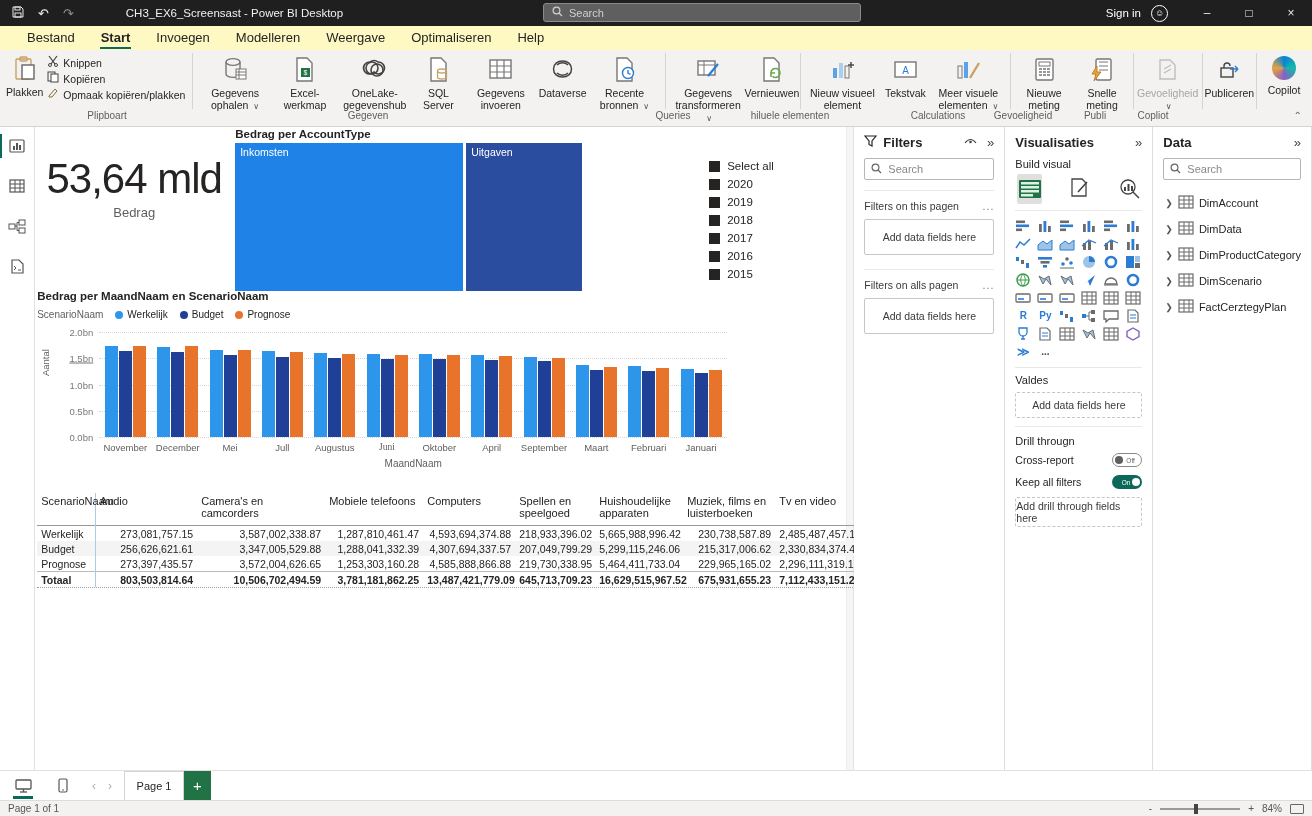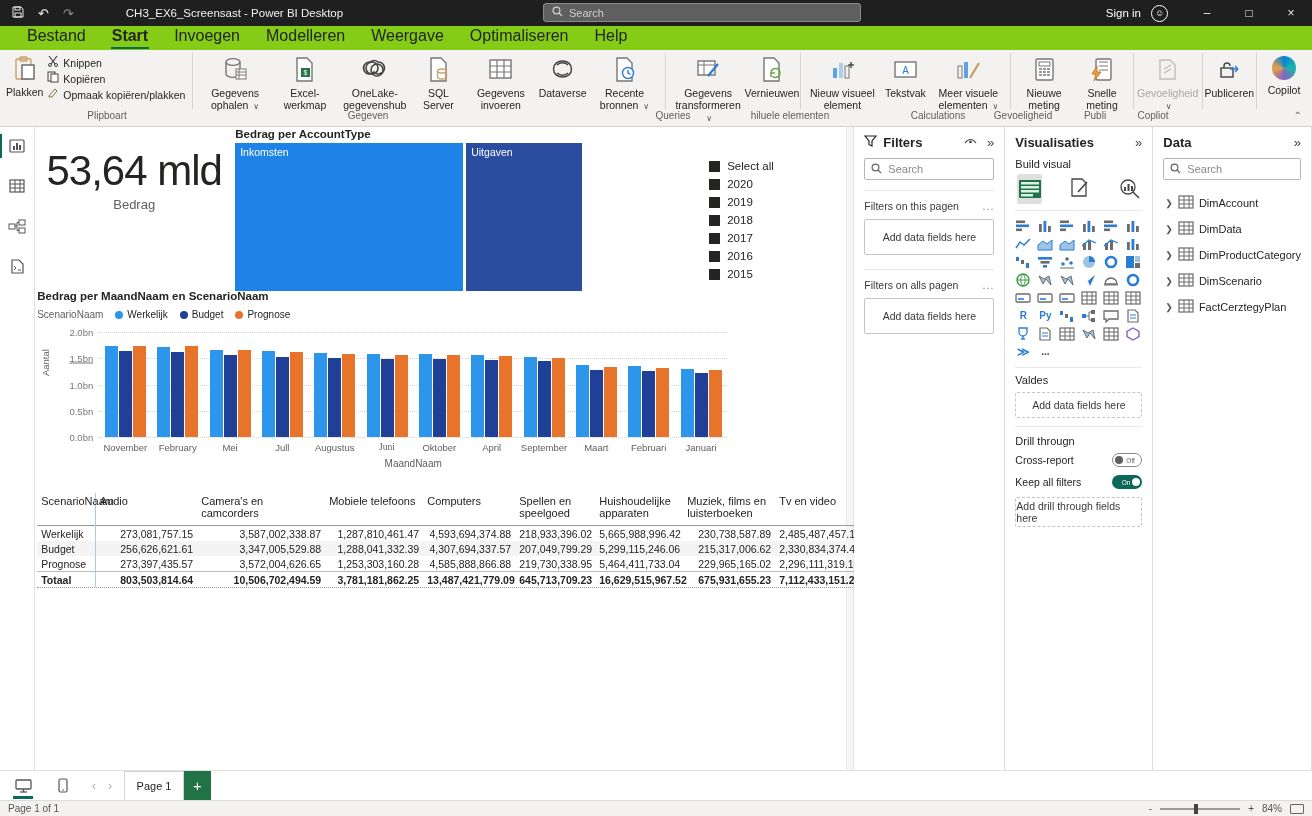--- a/index.html
+++ b/index.html
@@ -11,21 +11,21 @@
   .tb-ico.dim{color:#8a8a8a}
   .tb-title{margin-left:40px;color:#f0f0f0}
   .tb-search{position:absolute;left:543px;top:3px;width:318px;height:19px;background:#5f5f5f;border:1px solid #8a8a8a;border-radius:3px;display:flex;align-items:center;padding:0 8px;gap:6px}
   .tb-search input{background:transparent;border:none;outline:none;color:#e6e6e6;font-size:11px;width:100%;font-family:"Liberation Sans",sans-serif}
   .tb-search input::placeholder{color:#d0d0d0}
   .tb-right{position:absolute;right:0;top:0;height:26px;display:flex;align-items:center;gap:0}
   .signin{font-size:11.5px;margin-right:10px}
   .avatar{width:17px;height:17px;border-radius:50%;border:1.5px solid #fff;display:flex;align-items:center;justify-content:center;font-size:9px;margin-right:18px}
   .winbtn{width:42px;height:26px;display:flex;align-items:center;justify-content:center;font-size:12px;color:#e8e8e8}
   
-  .menubar{height:24px;background:#84cc16;display:flex;align-items:flex-end;padding-left:14px;gap:0;font-size:16px}
+  .menubar{height:24px;background:#fef9c3;display:flex;align-items:flex-end;padding-left:14px;gap:0;font-size:13px}
   .menu-item{padding:4px 13px 5px;color:#252423;position:relative;cursor:default}
   .menu-item.active{font-weight:bold}
   .menu-item.active::after{content:"";position:absolute;left:12px;right:12px;bottom:1px;height:2.5px;background:#0c695a}
   
   .ribbon{height:77px;background:#f3f2f1;border-bottom:1px solid #d6d4d2;position:relative}
   .ribbon-row{display:flex;align-items:flex-start;height:60px;padding:3px 4px 0 6px}
   .paste-btn{width:46px;display:flex;flex-direction:column;align-items:center;gap:2px;font-size:10.5px;padding-top:3px}
   .clip-col{display:flex;flex-direction:column;justify-content:flex-start;gap:2px;padding:2px 4px;font-size:10.5px}
   .clip-item{display:flex;align-items:flex-end;gap:4px;white-space:nowrap}
   .rib-sep{width:1px;background:#d6d4d2;height:56px;margin:0 3px}
@@ -380,21 +380,21 @@
         <svg width="14" height="15" viewBox="0 0 14 15">
           <path d="M2 1h7l4 4v9H2z" fill="none" stroke="#555" stroke-width="1.2"></path>
           <path d="M4 7l2 2-2 2M8 11h3" stroke="#555" fill="none"></path>
         </svg>
       </div>
     </div>
 
   <div class="canvas">
 
     <div style="position:absolute;left:4px;top:8px;width:190px;height:158px;text-align:center">
-      <div class="card-num" style="margin-top:12px">53,64 mld</div>
+      <div class="card-num" style="margin-top:20px">53,64 mld</div>
       <div class="card-lbl">Bedrag</div>
     </div>
 
     <div style="position:absolute;left:200px;top:1px" class="vis-title">Bedrag per AccountType</div>
     <div>
       <div class="tm-seg" id="tmSeg0" style="left: 200px; top: 16px; width: 228px; height: 148px; background: rgb(30, 130, 230);"><span>Inkomsten</span></div>
       <div class="tm-seg" id="tmSeg1" style="left: 431px; top: 16px; width: 116px; height: 148px; background: rgb(42, 77, 160);"><span>Uitgaven</span></div>
     </div>
 
     <div style="position:absolute;left:674px;top:30px" id="slicer">
@@ -515,21 +515,21 @@
             <div class="bar" style="height: 68.8px; background: rgb(232, 116, 44);"></div>
           </div>
           <div class="bar-group" style="left: 581.333px;">
             <div class="bar" style="height: 68.3px; background: rgb(46, 150, 234);"></div>
             <div class="bar" style="height: 64px; background: rgb(31, 64, 150);"></div>
             <div class="bar" style="height: 66.7px; background: rgb(232, 116, 44);"></div>
           </div>
         </div>
       <div id="xlabels" style="position:absolute;left:62px;top:110px;width:628px;height:14px">
           <span class="xlab" style="left: 26.1667px;">November</span>
-          <span class="xlab" style="left: 78.5px;">February</span>
+          <span class="xlab" style="left: 78.5px;">December</span>
           <span class="xlab" style="left: 130.833px;">Mei</span>
           <span class="xlab" style="left: 183.167px;">Jull</span>
           <span class="xlab" style="left: 235.5px;">Augustus</span>
           <span class="xlab" style="left: 287.833px; font-family: Liberation Serif, serif;">Juni</span>
           <span class="xlab" style="left: 340.167px;">Oktober</span>
           <span class="xlab" style="left: 392.5px;">April</span>
           <span class="xlab" style="left: 444.833px;">September</span>
           <span class="xlab" style="left: 497.167px;">Maart</span>
           <span class="xlab" style="left: 549.5px;">Februari</span>
           <span class="xlab" style="left: 601.833px;">Januari</span>

